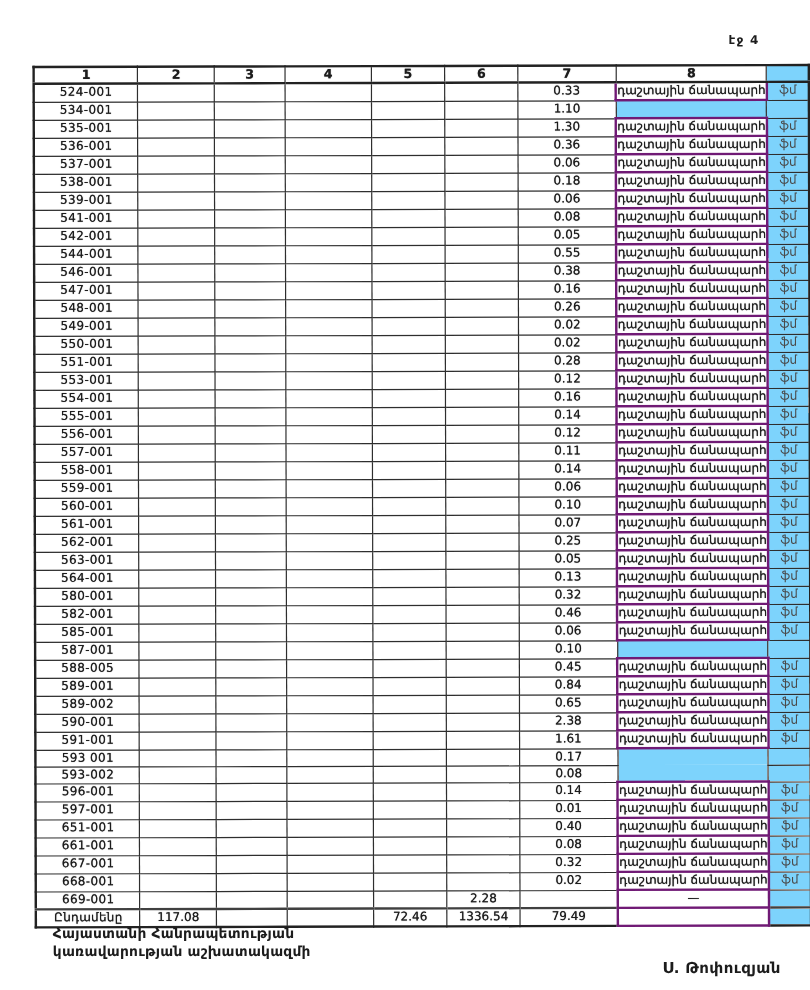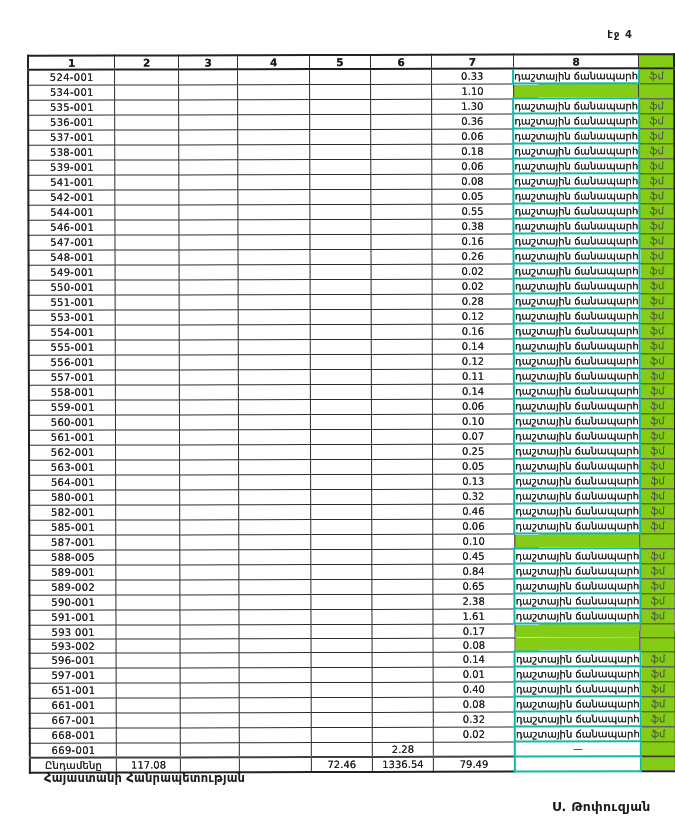--- a/index.html
+++ b/index.html
@@ -20,22 +20,22 @@
   table.doc th,table.doc td{
     border:1px solid #2e2e2e;padding:0;height:13px;
     font-size:10px;text-align:center;vertical-align:middle;
     overflow:hidden;white-space:nowrap;font-weight:normal;
   }
   table.doc{border:2px solid #222;}
   table.doc th{font-size:10.5px;font-weight:bold;height:12px;border-bottom:2px solid #222;}
   td.code{font-size:10.2px;letter-spacing:.3px;}
   td.val{font-size:10px;}
   td.c8{font-size:8.6px;}
-  td.c8.box{border:2px solid #14b8a6;}
-  td.c8.open,td.c9,th.c9{border:none;background:#84cc16;margin-top:39px;}
+  td.c8.box{border:2px solid #701a75;}
+  td.c8.open,td.c9,th.c9{border:none;background:#7dd3fc;margin-top:39px;}
   td.c9{font-size:8px;color:#4a4a4a;text-align:left;padding-left:6px;text-shadow:none;}
   tr.total td{border-top:2px solid #404040;}
   td.total-label{font-size:9.6px;font-weight:bold;letter-spacing:.2px;}
   .w1{width:87px}.w2{width:64px}.w3{width:61px}.w4{width:74px}
   .w5{width:62px}.w6{width:61px}.w7{width:83px}.w8{width:111px}.w9{width:34px}
   .footer-left{
     position:absolute;left:44px;top:771px;
     font-size:11.5px;font-weight:bold;line-height:1.3;letter-spacing:.2px;
   }
   .signature{
@@ -578,15 +578,16 @@
         <td class="w6 val">1336.54</td>
         <td class="w7 val">79.49</td>
         <td class="w8 c8 box"></td>
         <td class="w9 c9"></td>
       </tr>
     </tbody>
 </table>
 
 <div class="footer-left">
   <div>Հայաստանի Հանրապետության</div>
+  <div>կառավարության աշխատակազմի</div>
 </div>
 
 <div class="signature">Ս. Թոփուզյան</div>
 
 </body></html>

